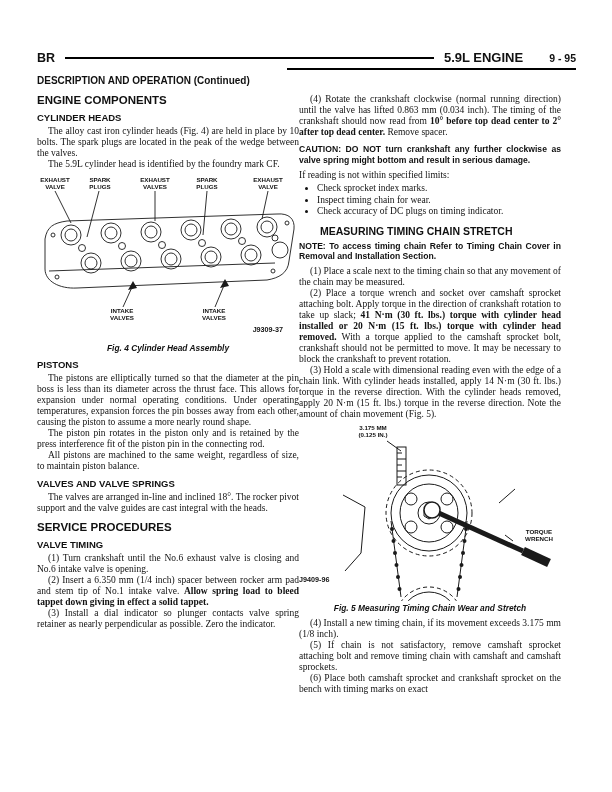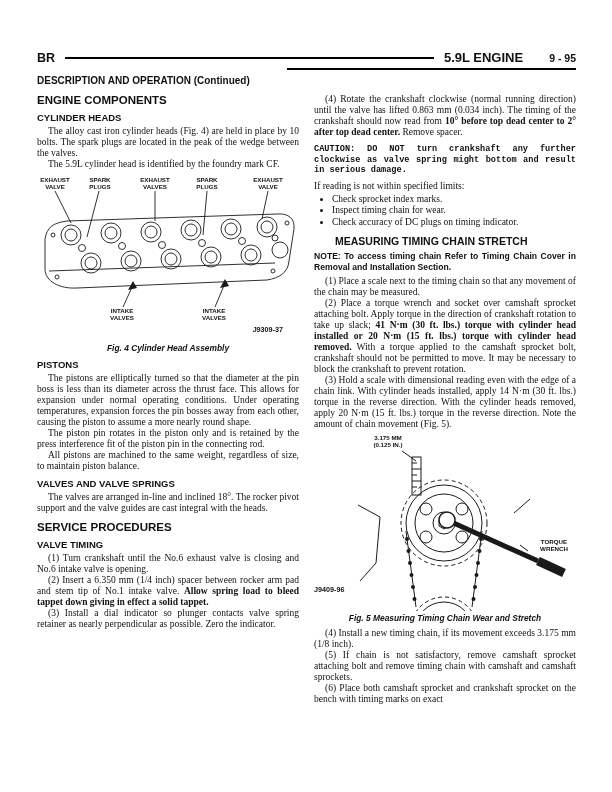--- a/index.html
+++ b/index.html
@@ -10,29 +10,29 @@
   
   .hdr { display:flex; align-items:center; font-family:"Liberation Sans", sans-serif; font-weight:bold; }
   .hdr-code { font-size:12.5px; }
   .hdr-line { flex:1; border-top:2.2px solid #000; margin:0 10px; }
   .hdr-engine { font-size:13px; margin-right:26px; }
   .hdr-page { font-size:10.5px; }
   .hdr-rule2 { width:289px; margin-left:auto; border-top:2.2px solid #000; margin-top:3px; }
   .section-title { font-family:"Liberation Sans", sans-serif; font-weight:bold; font-size:10px; margin:5px 0 8px; }
 
   
-  .cols { display:flex; gap:15px; }
+  .cols { display:flex; }
   .col { width:262px; }
 
   .h-major { font-family:"Liberation Sans", sans-serif; font-weight:bold; font-size:11.5px; margin:7px 0 4px; }
   .h-major.first { margin-top:0; }
   .h-sub { font-family:"Liberation Sans", sans-serif; font-weight:bold; font-size:9.5px; margin:6px 0 3px; }
   .p, .step { font-size:9.5px; line-height:11px; text-align:justify; text-indent:11px; }
   .bold-run { font-weight:bold; }
-  .caution { font-family:Liberation Mono, monospace; font-weight:bold; font-size:8.6px; line-height:10.6px; text-align:justify; margin:6px 0 5px; }
+  .caution { font-family:Liberation Sans, sans-serif; font-weight:bold; font-size:8.6px; line-height:10.6px; text-align:justify; margin:6px 0 5px; }
   .note { font-family:"Liberation Sans", sans-serif; font-weight:bold; font-size:8.6px; line-height:10.6px; text-align:justify; margin:2px 0 4px; }
   .limits-intro { font-size:9.5px; line-height:11px; margin-top:1px; }
   ul.limits { margin:2px 0 4px 18px; font-size:9.5px; line-height:11.5px; }
 
   
   .fig { position:relative; overflow:hidden; }
   .fig4 { height:164px; margin:7px 0 2px; }
   .fig5 { height:176px; margin:5px 0 2px; }
   .fig svg { position:absolute; inset:0; width:100%; height:100%; }
   .fig-label { position:absolute; font-family:"Liberation Sans", sans-serif; font-weight:bold; font-size:6.2px; line-height:6.8px; white-space:pre-line; text-align:center; }

